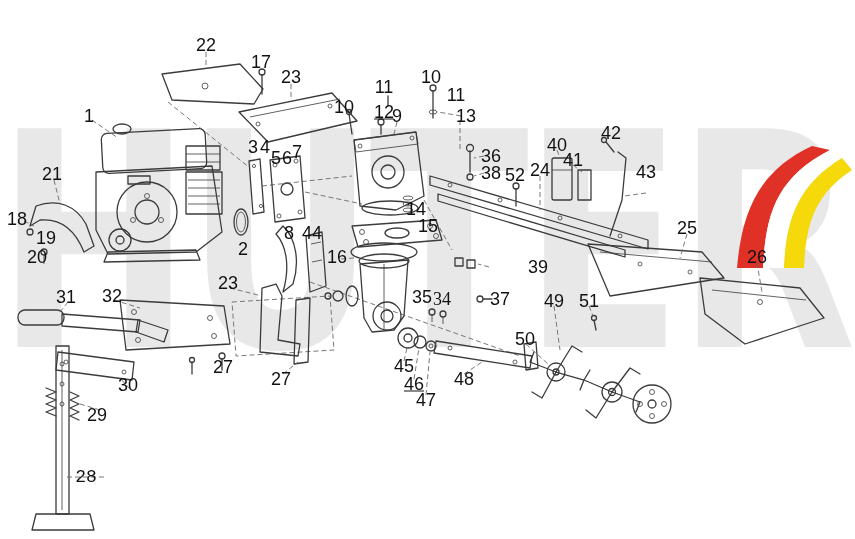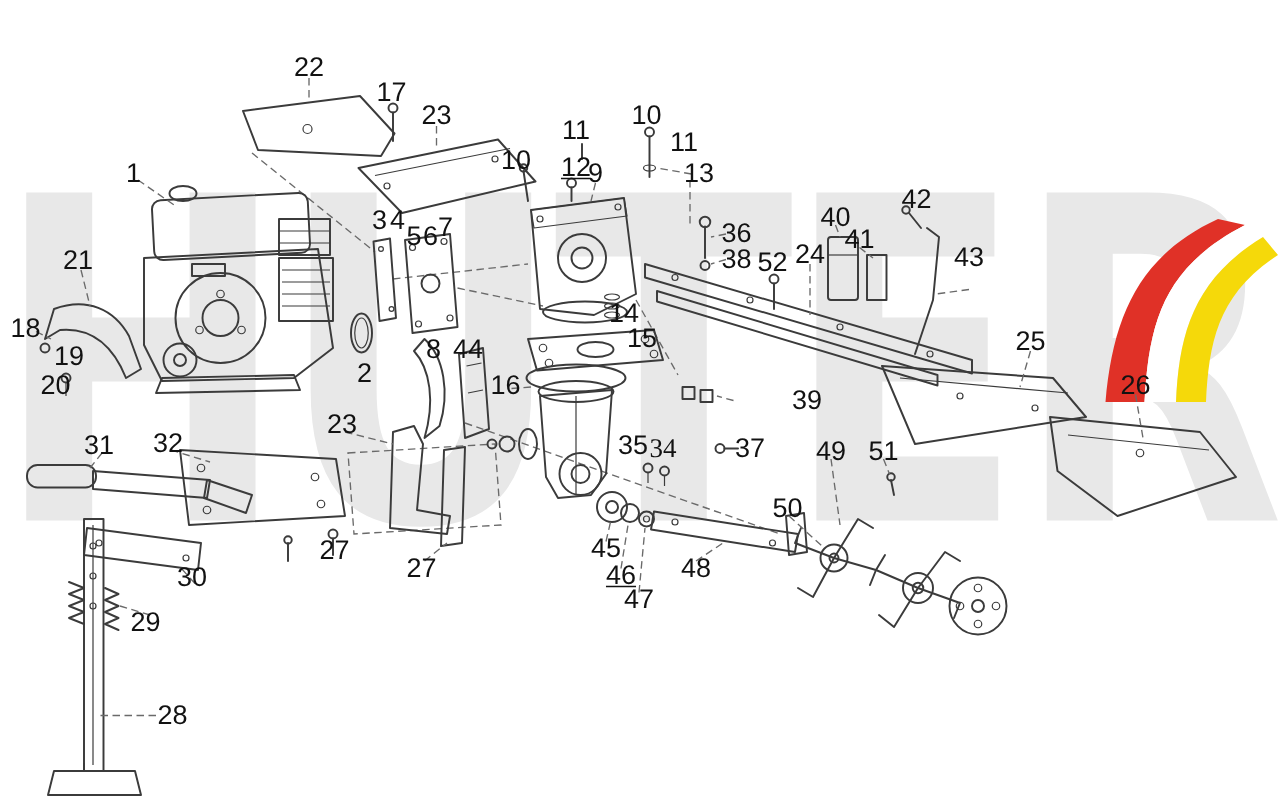--- a/index.html
+++ b/index.html
@@ -333,21 +333,21 @@
       <span class="callout" style="left: 17px; top: 219px;">18</span>
       <span class="callout" style="left: 46px; top: 238px;">19</span>
       <span class="callout" style="left: 37px; top: 257px;">20</span>
       <span class="callout" style="left: 52px; top: 174px;">21</span>
       <span class="callout" style="left: 206px; top: 45px;">22</span>
       <span class="callout" style="left: 291px; top: 77px;">23</span>
       <span class="callout" style="left: 540px; top: 170px;">24</span>
       <span class="callout" style="left: 687px; top: 228px;">25</span>
       <span class="callout" style="left: 757px; top: 257px;">26</span>
       <span class="callout" style="left: 281px; top: 379px;">27</span>
-      <span class="callout" style="left: 115px; top: 477px;">28</span>
+      <span class="callout" style="left: 86px; top: 477px; font-family: Liberation Mono, monospace;">28</span>
       <span class="callout" style="left: 97px; top: 415px;">29</span>
       <span class="callout" style="left: 128px; top: 385px;">30</span>
       <span class="callout" style="left: 66px; top: 297px;">31</span>
       <span class="callout" style="left: 112px; top: 296px;">32</span>
       <span class="callout" style="left: 228px; top: 283px;">23</span>
       <span class="callout" style="left: 442px; top: 299px; font-family: Liberation Serif, serif;">34</span>
       <span class="callout" style="left: 422px; top: 297px;">35</span>
       <span class="callout" style="left: 491px; top: 156px;">36</span>
       <span class="callout" style="left: 500px; top: 299px;">37</span>
       <span class="callout" style="left: 491px; top: 173px;">38</span>

